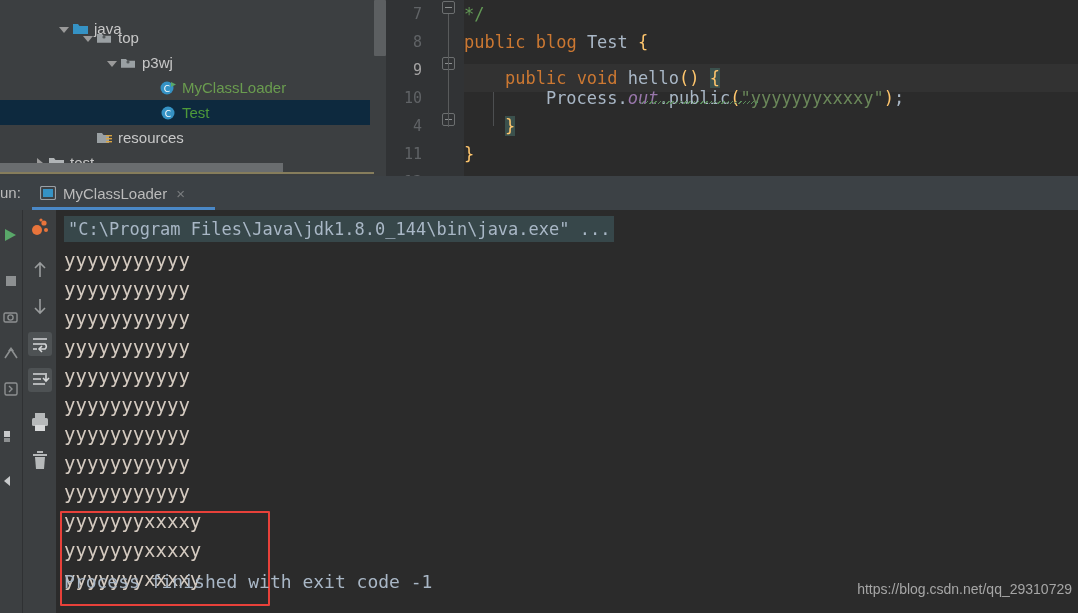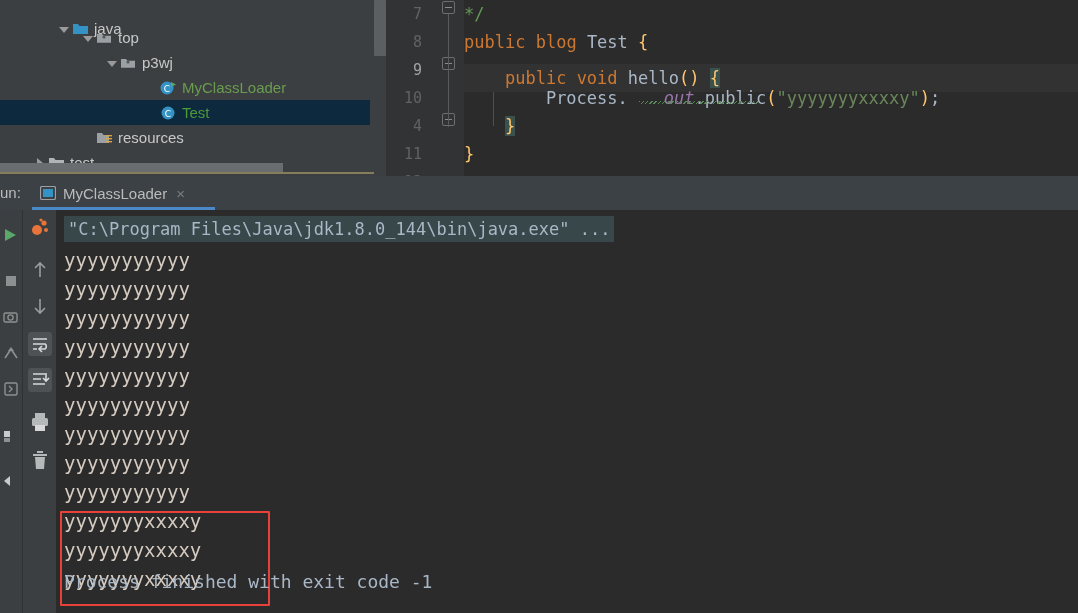--- a/index.html
+++ b/index.html
@@ -74,21 +74,21 @@
   }
   .cline {
     position: absolute; left: 0; width: 614px; height: 28px; line-height: 28px;
     font-family: "DejaVu Sans Mono", monospace; font-size: 17px; white-space: pre;
   }
   .cline.hl { background: #323232; }
   .kw { color: #cc7832; }
   .id { color: #a9b7c6; }
   .cls2 { color: #a9b7c6; }
   .meth { color: #a9b7c6; }
-  .fld { color: #9876aa; font-style: italic; margin-left: 36px; }
+  .fld { color: #9876aa; font-style: italic; }
   .str { color: #6a8759; }
   .brace-y { color: #ffc66d; }
   .brace-hl { color: #ffc66d; background: #3b514d; }
   .cmt { color: #629755; }
   .indent-guide { position: absolute; width: 1px; background: #4d4f51; }
   .squiggle {
     position: absolute; height: 3px;
     background: repeating-linear-gradient(135deg,#5a8a5a 0 1px, transparent 1px 3px);
   }
   
@@ -408,15 +408,16 @@
           <div class="outline" style="top: 239px;">yyyyyyyyyyy</div>
           <div class="outline" style="top: 268px;">yyyyyyyyyyy</div>
           <div class="outline" style="top: 297px;">yyyyyyyxxxxy</div>
           <div class="outline" style="top: 326px;">yyyyyyyxxxxy</div>
           <div class="outline" style="top: 355px;">yyyyyyyxxxxy</div>
         </div>
       <div id="redbox-holder">
           <div class="redbox" style="left: 4px; top: 301px; width: 210px; height: 95px;"></div>
         </div>
       <div class="finline" style="top:359px">Process finished with exit code -1</div>
+      <div class="watermark">https://blog.csdn.net/qq_29310729</div>
     </div>
   </div>
 </div>
 
 </body></html>

